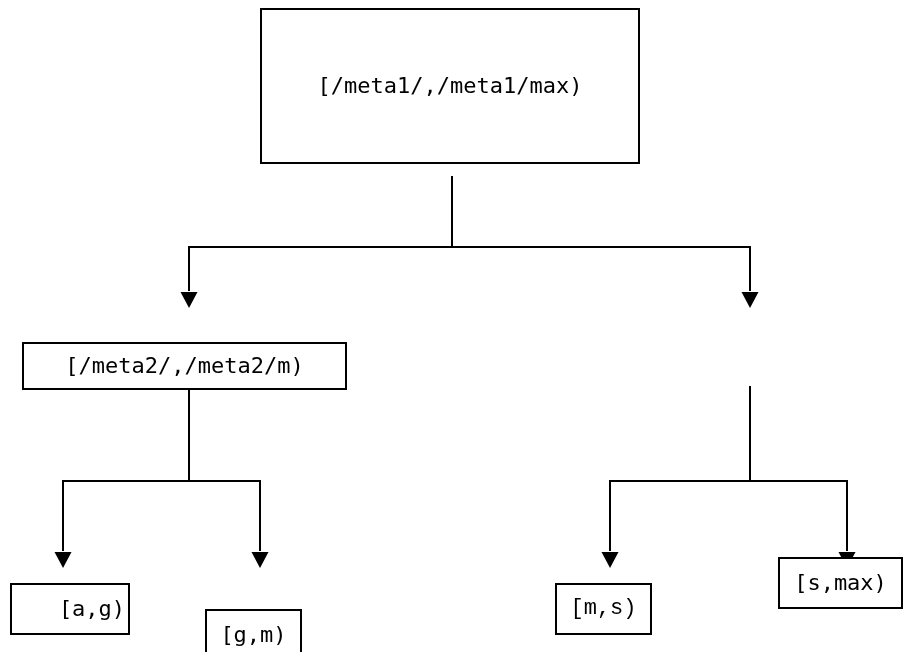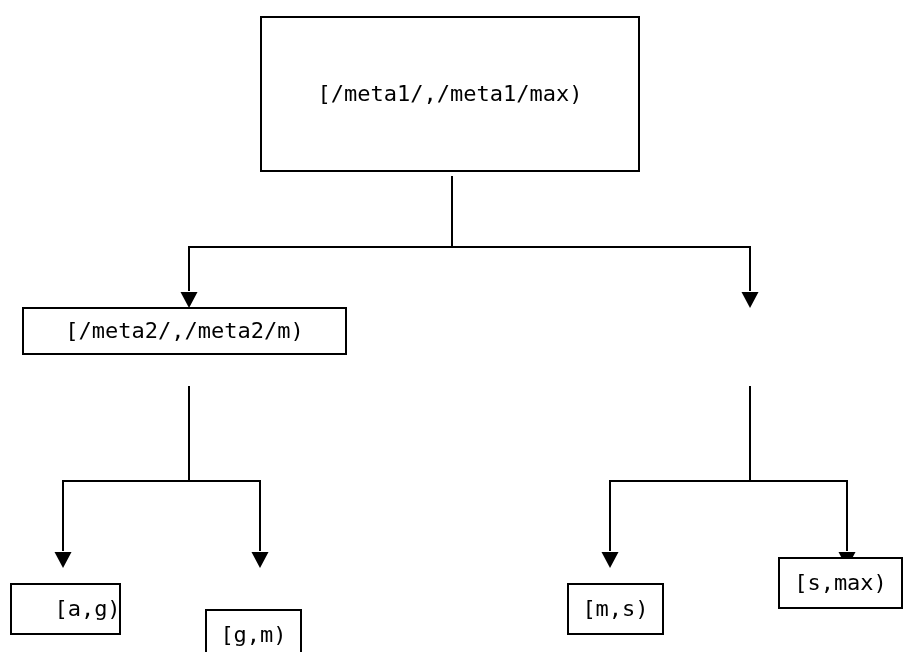--- a/index.html
+++ b/index.html
@@ -28,26 +28,26 @@
     box-sizing: border-box;
     border: 2px solid #000000;
     background: #ffffff;
     display: flex;
     align-items: center;
     justify-content: center;
     font-size: 22px;
     line-height: 1;
     white-space: nowrap;
   }
-  .node-root      { left: 260px; top: 16px;  width: 380px; height: 156px; }
-  .node-mid-left  { left: 22px;  top: 307px; width: 325px; height: 48px; }
+  .node-root      { left: 260px; top: 8px;  width: 380px; height: 156px; }
+  .node-mid-left  { left: 22px;  top: 342px; width: 325px; height: 48px; }
   .node-mid-right { left: 583px; top: 325px; width: 320px; height: 48px; }
-  .node-leaf-ag   { left: 10px;  top: 583px; width: 111px;  height: 52px; padding-left: 44px; }
+  .node-leaf-ag   { left: 10px;  top: 583px; width: 120px;  height: 52px; padding-left: 44px; }
   .node-leaf-gm   { left: 205px; top: 609px; width: 97px;  height: 52px; }
-  .node-leaf-ms   { left: 567px; top: 583px; width: 97px;  height: 52px; }
+  .node-leaf-ms   { left: 555px; top: 583px; width: 97px;  height: 52px; font-family: Liberation Mono, monospace; }
   .node-leaf-smax { left: 778px; top: 557px; width: 125px; height: 52px; }
   .edge {
     stroke: #000000;
     stroke-width: 2;
     fill: none;
   }
   .arrowhead {
     fill: #000000;
     stroke: none;
   }

